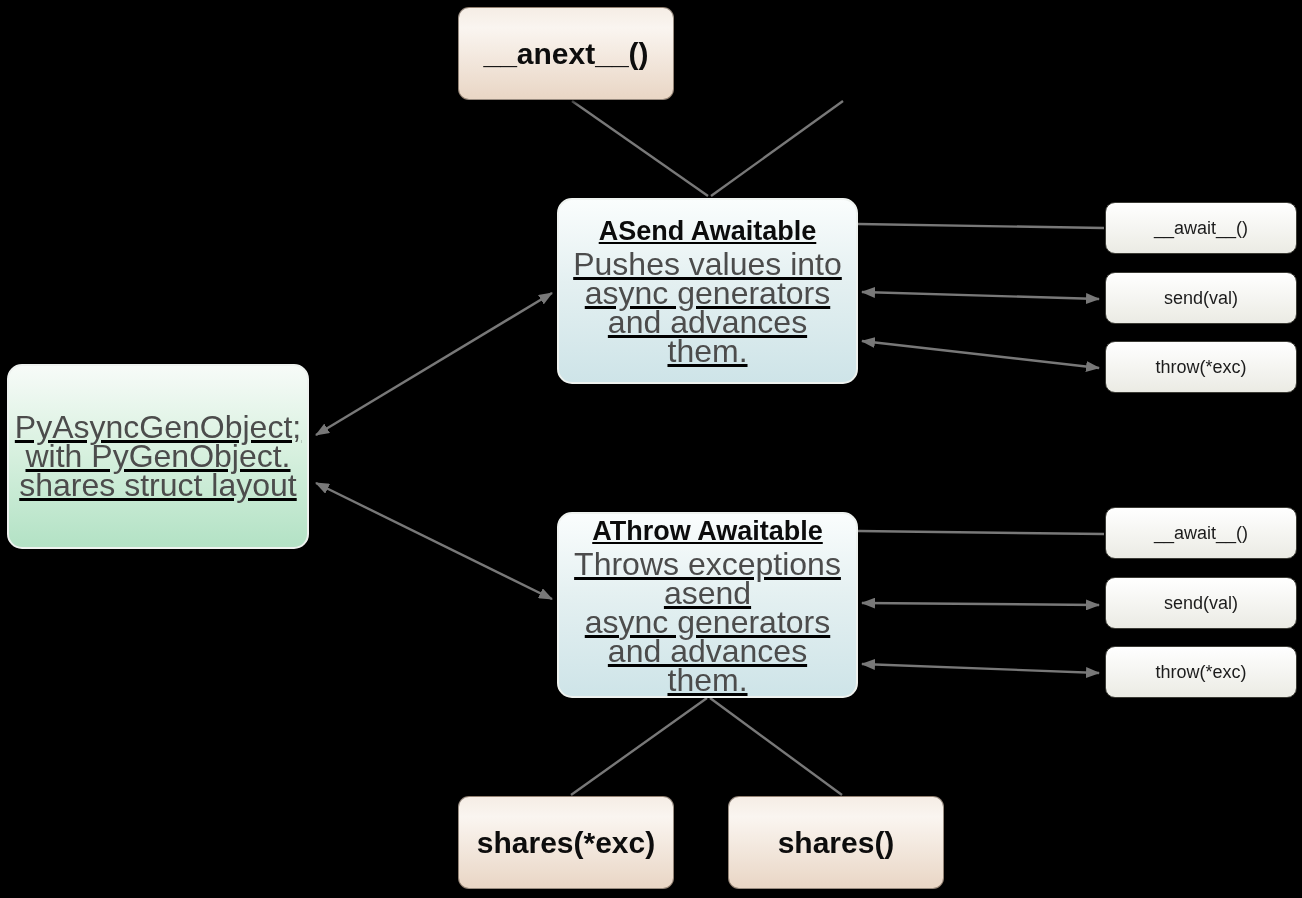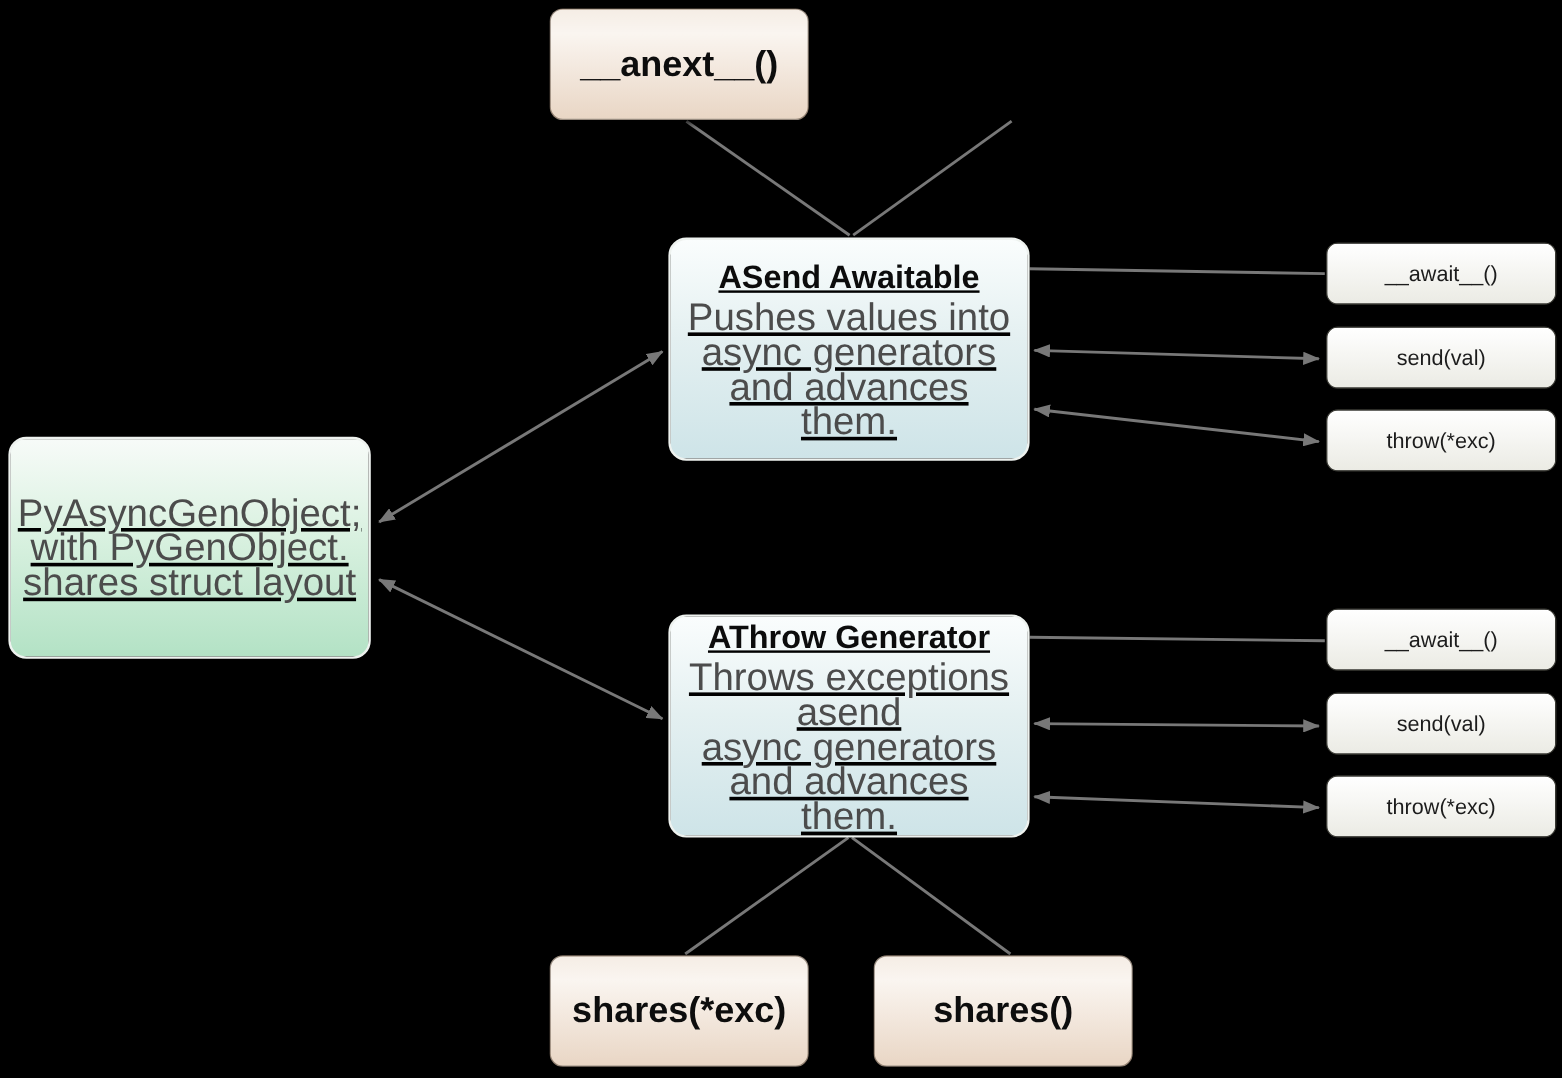--- a/index.html
+++ b/index.html
@@ -119,21 +119,21 @@
     <div class="node-line">and advances them.</div>
   </div>
 
   <div class="node big green" id="node-async-generator">
     <div class="node-line">PyAsyncGenObject;</div>
     <div class="node-line">with PyGenObject.</div>
     <div class="node-line">shares struct layout</div>
   </div>
 
   <div class="node big blue" id="node-athrow-awaitable">
-    <div class="node-title">AThrow Generator</div>
+    <div class="node-title">AThrow Awaitable</div>
     <div class="node-line">Throws exceptions asend</div>
     <div class="node-line">async generators</div>
     <div class="node-line">and advances them.</div>
   </div>
 
   <div class="node proto" id="node-await-1">
     <span>__await__()</span>
   </div>
   <div class="node proto" id="node-send-1">
     <span>send(val)</span>

